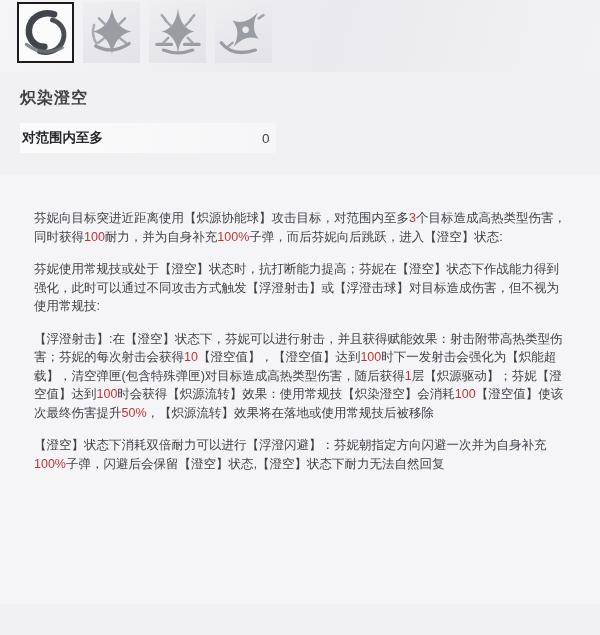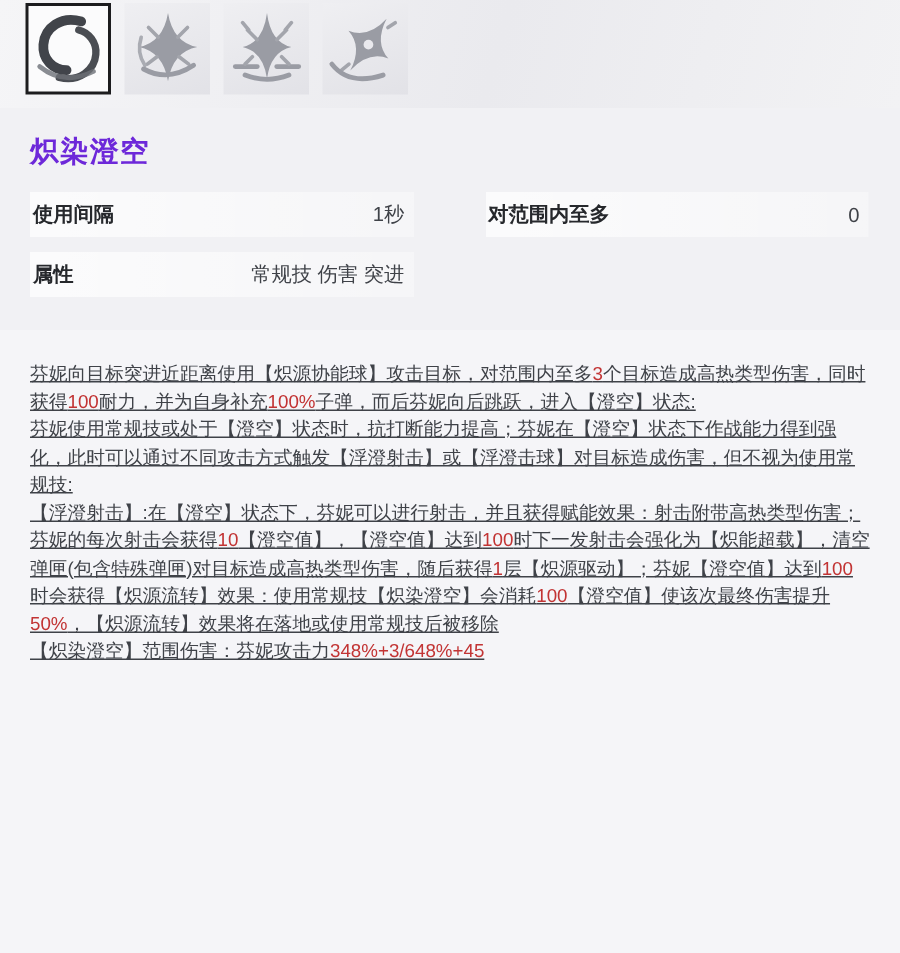--- a/index.html
+++ b/index.html
@@ -23,21 +23,21 @@
     cursor:pointer;
   }
   .icon-cell.selected{
     width:53px;height:57px;
     background:#fbfbfc;
     border:2px solid #1c1c1e;
   }
   .icon-cell svg{width:52px;height:52px;display:block;}
   .title{
     margin:16px 0 0 20px;
-    font-size:19px;font-weight:bold;color:#6d28d9;
+    font-size:16px;font-weight:bold;color:#404040;
     letter-spacing:1px;
   }
   .stats{
     margin:14px 21px 0 20px;
     display:grid;grid-template-columns:1fr 1fr;column-gap:48px;
   }
   .stat-row{
     display:flex;justify-content:space-between;align-items:center;
     padding:6px 6px 6px 2px;margin-bottom:10px;
     background:linear-gradient(to right,rgba(255,255,255,.75),rgba(255,255,255,.35));
@@ -45,21 +45,21 @@
   }
   .stat-label{font-weight:bold;color:#26282c;}
   .stat-value{color:#3f4248;}
   .desc-panel{
     margin-top:12px;
     background:#f5f5f8;
     padding:20px 20px 0 20px;
     height:409px;
     font-size:12.5px;line-height:18.5px;
   }
-  .para{margin:0;text-decoration:underline;}
+  .para{margin:14px;}
   .hl{color:#c23434;}
   .neural-header{margin-top:12px;}
 </style>
 </head>
 <body>
 
 <div class="icons-band">
 
   <div class="icon-cell selected">
     <svg viewBox="0 0 64 64">
@@ -99,37 +99,27 @@
       <path d="M4 44 Q18 62 46 53" fill="none" stroke="#9a9ca4" stroke-width="4" stroke-linecap="round"></path>
     </svg>
   </div>
 </div>
 
 <div class="title">炽染澄空</div>
 
 <div class="stats">
   <div>
     <div class="stat-row">
-      <span class="stat-label">使用间隔</span>
-      <span class="stat-value">1秒</span>
-    </div>
-    <div class="stat-row">
-      <span class="stat-label">属性</span>
-      <span class="stat-value">常规技 伤害 突进</span>
-    </div>
-  </div>
-  <div>
-    <div class="stat-row">
       <span class="stat-label">对范围内至多</span>
       <span class="stat-value">0</span>
     </div>
   </div>
 </div>
 
 <div class="desc-panel">
   <div>
       <div class="para"><span>芬妮向目标突进近距离使用【炽源协能球】攻击目标，对范围内至多</span><span class="hl">3</span><span>个目标造成高热类型伤害，同时获得</span><span class="hl">100</span><span>耐力，并为自身补充</span><span class="hl">100%</span><span>子弹，而后芬妮向后跳跃，进入【澄空】状态:</span></div>
       <div class="para"><span>芬妮使用常规技或处于【澄空】状态时，抗打断能力提高；芬妮在【澄空】状态下作战能力得到强化，此时可以通过不同攻击方式触发【浮澄射击】或【浮澄击球】对目标造成伤害，但不视为使用常规技:</span></div>
       <div class="para"><span>【浮澄射击】:在【澄空】状态下，芬妮可以进行射击，并且获得赋能效果：射击附带高热类型伤害；芬妮的每次射击会获得</span><span class="hl">10</span><span>【澄空值】，【澄空值】达到</span><span class="hl">100</span><span>时下一发射击会强化为【炽能超载】，清空弹匣(包含特殊弹匣)对目标造成高热类型伤害，随后获得</span><span class="hl">1</span><span>层【炽源驱动】；芬妮【澄空值】达到</span><span class="hl">100</span><span>时会获得【炽源流转】效果：使用常规技【炽染澄空】会消耗</span><span class="hl">100</span><span>【澄空值】使该次最终伤害提升</span><span class="hl">50%</span><span>，【炽源流转】效果将在落地或使用常规技后被移除</span></div>
-      <div class="para"><span>【炽染澄空】范围伤害：芬妮攻击力</span><span class="hl">348%+3/648%+45</span></div>
+      <div class="para"><span>【澄空】状态下消耗双倍耐力可以进行【浮澄闪避】：芬妮朝指定方向闪避一次并为自身补充</span><span class="hl">100%</span><span>子弹，闪避后会保留【澄空】状态,【澄空】状态下耐力无法自然回复</span></div>
     </div>
 
 </div>
 
 </body></html>

